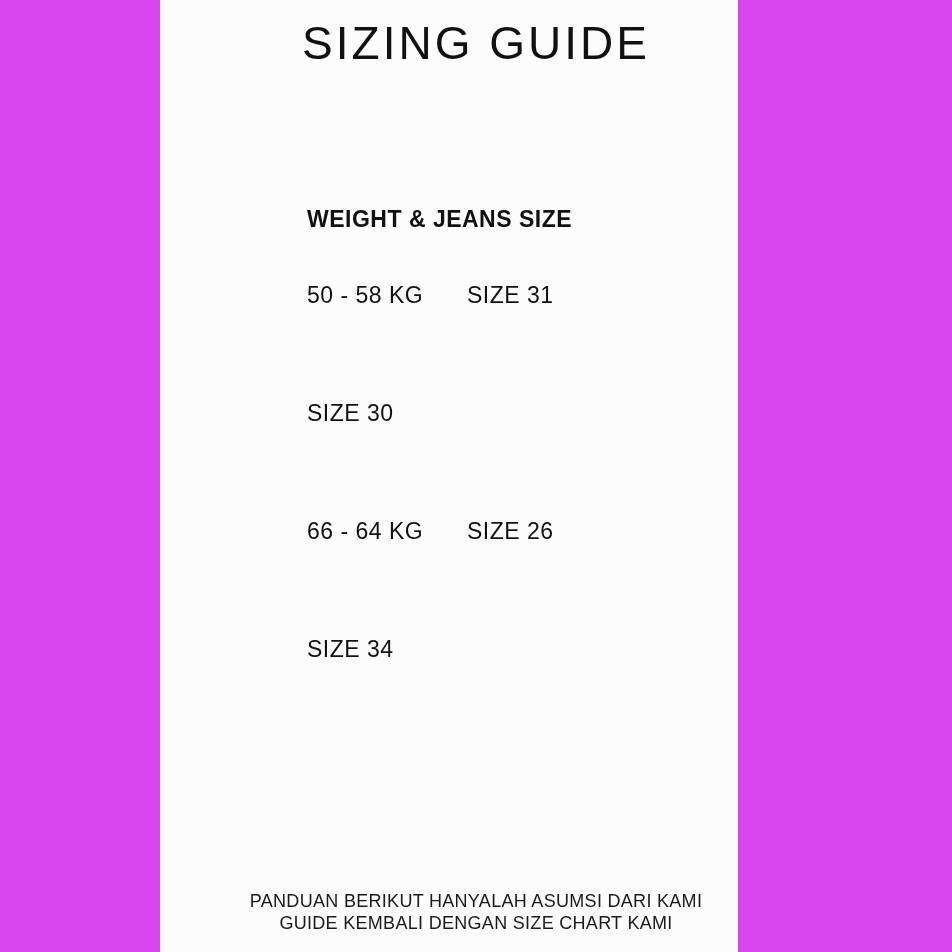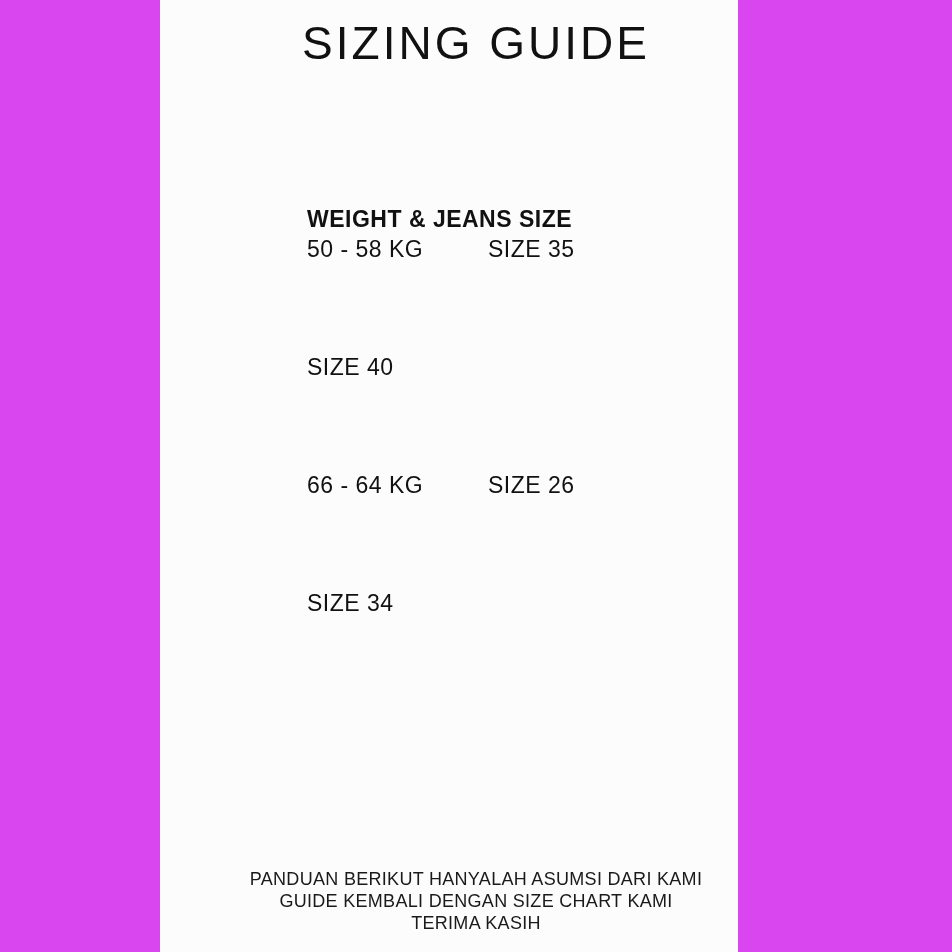--- a/index.html
+++ b/index.html
@@ -52,23 +52,22 @@
     margin-top: 48px;
   }
   .rows {
     position: absolute;
     left: 307px;
     top: 236px;
     width: 400px;
   }
   .row {
     display: flex;
-    align-items: flex-start;
+    align-items: center;
     height: 118px;
-    gap: 21px;
   }
   .row .range {
     width: 160px;
     font-size: 23px;
     letter-spacing: 0.5px;
     color: #111111;
     white-space: nowrap;
   }
   .row .size {
     font-size: 23px;
@@ -97,32 +96,31 @@
 <div class="page">
   <div class="panel"></div>
 
   <div class="title">SIZING GUIDE</div>
 
   <div class="subtitle">WEIGHT &amp; JEANS SIZE</div>
 
   <div class="rows">
     <div class="row">
       <span class="range">50 - 58 KG</span>
-      <span class="size">SIZE 35</span>
+      <span class="size">SIZE 31</span>
     </div>
     <div class="row">
-      <span class="size">SIZE 40</span>
+      <span class="size">SIZE 30</span>
     </div>
     <div class="row">
       <span class="range">66 - 64 KG</span>
       <span class="size">SIZE 26</span>
     </div>
     <div class="row">
       <span class="size">SIZE 34</span>
     </div>
   </div>
 
   <div class="footer">
     <div>PANDUAN BERIKUT HANYALAH ASUMSI DARI KAMI</div>
     <div>GUIDE KEMBALI DENGAN SIZE CHART KAMI</div>
-    <div>TERIMA KASIH</div>
   </div>
 </div>
 
 </body></html>

